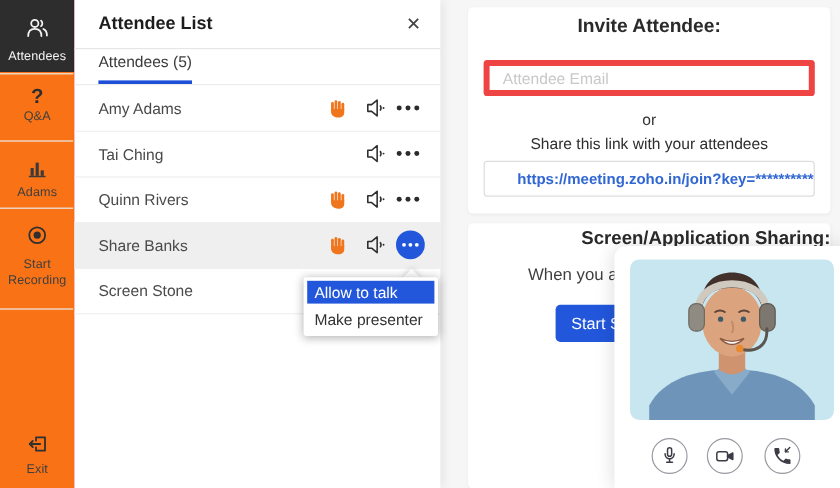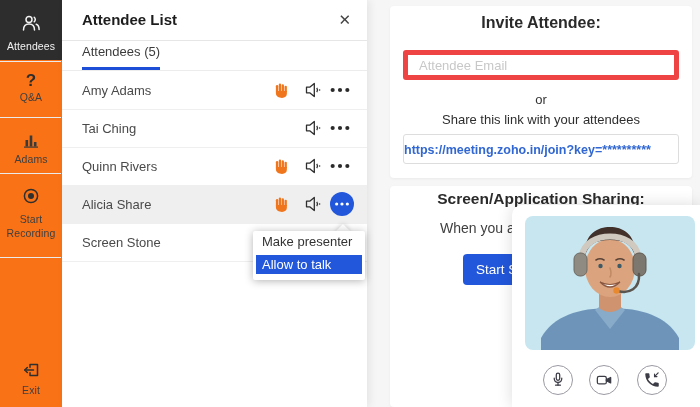--- a/index.html
+++ b/index.html
@@ -57,21 +57,21 @@
   .card-invite{left:23px;top:6px;width:302px;height:172px;}
   .card-share{left:23px;top:186px;width:302px;height:221px;}
   .h-heading{position:absolute;left:0;width:100%;text-align:center;font-size:16px;font-weight:700;color:#2a2a2a;}
   .email-input{position:absolute;left:13px;top:44px;width:276px;height:30px;box-sizing:border-box;
                border:5px solid #ef4444;border-radius:3px;padding:0 11px;font-size:13px;color:#444;
                font-family:"Liberation Sans",sans-serif;outline:none;}
   .email-input::placeholder{color:#c8c8c8;}
   .or-label{position:absolute;left:0;top:86px;width:100%;text-align:center;font-size:13px;color:#333;}
   .share-label{position:absolute;left:0;top:106px;width:100%;text-align:center;font-size:13px;color:#2e2e2e;}
   .link-box{position:absolute;left:13px;top:128px;width:276px;height:30px;box-sizing:border-box;
-            border:1px solid #ddd;border-radius:3px;background:#fff;text-align:left;line-height:28px;}
+            border:1px solid #ddd;border-radius:3px;background:#fff;text-align:right;line-height:28px;}
   .link-text{font-size:12.5px;color:var(--link-blue);font-weight:600;cursor:pointer;white-space:nowrap;}
   .share-heading{top:4px;font-size:15.5px;}
   .when-text{position:absolute;left:50px;top:34px;font-size:14px;color:#3f3f3f;white-space:nowrap;}
   .start-btn{position:absolute;left:73px;top:68px;width:132px;height:31px;background:var(--accent-blue);
              border:none;border-radius:4px;color:#fff;font-size:13.5px;text-align:left;padding:0 0 0 13px;
              font-family:"Liberation Sans",sans-serif;cursor:pointer;white-space:nowrap;overflow:hidden;}
   
   .video-card{left:512px;top:205px;width:188px;height:202px;background:#fff;z-index:6;
               border-radius:10px 0 0 0;box-shadow:0 0 16px rgba(0,0,0,.14);}
   .photo{position:absolute;left:13px;top:11px;width:170px;height:134px;border-radius:8px;overflow:hidden;}
@@ -211,21 +211,21 @@
       <svg class="dots" viewBox="0 0 18 6">
         <g fill="#2b2b2b">
             <circle cx="3" cy="3" r="1.7"></circle>
             <circle cx="9" cy="3" r="1.7"></circle>
             <circle cx="15" cy="3" r="1.7"></circle>
           </g>
       </svg>
     </div>
 
     <div class="row row-3">
-      <span class="name">Alicia Share</span>
+      <span class="name">Share Banks</span>
       <svg class="hand" viewBox="0 0 20 20">
         <g fill="var(--hand-orange)">
           <rect x="3.2" y="4.5" width="2.6" height="8" rx="1.3"></rect>
             <rect x="6.4" y="2.8" width="2.6" height="9.5" rx="1.3"></rect>
           <rect x="9.6" y="3.6" width="2.6" height="9" rx="1.3"></rect>
             <rect x="12.8" y="5.2" width="2.6" height="7.5" rx="1.3"></rect>
           <path d="M3.2,11 h12.2 v3.2 c0,3 -2.2,4.6 -5.4,4.6 c-3.6,0 -6.8,-1.8 -6.8,-5.4 z"></path>
         </g>
       </svg>
       <svg class="spk" viewBox="0 0 20 18">
@@ -246,37 +246,37 @@
       </span>
     </div>
 
     <div class="row row-4">
       <span class="name">Screen Stone</span>
     </div>
   </div>
 
   <div class="ctx-caret"></div>
   <div class="ctx-menu">
+    <div class="ctx-item hl">Allow to talk</div>
     <div class="ctx-item">Make presenter</div>
-    <div class="ctx-item hl">Allow to talk</div>
   </div>
 </section>
 
 <section class="abs right">
   <div class="card card-invite">
     <h2 class="h-heading" style="top:8px;margin:0;">Invite Attendee:</h2>
     <input class="email-input" type="text" placeholder="Attendee Email" style="">
     <div class="or-label">or</div>
     <div class="share-label">Share this link with your attendees</div>
     <div class="link-box">
       <span class="link-text">https://meeting.zoho.in/join?key=**********</span>
     </div>
   </div>
   <div class="card card-share">
-    <h2 class="h-heading share-heading" style="margin:0;">Screen/Application Sharing:</h2>
+    <h2 class="h-heading share-heading" style="margin:0;text-align:right;">Screen/Application Sharing:</h2>
     <span class="when-text">When you are</span>
     <button class="start-btn">Start Sh</button>
   </div>
 </section>
 
 <div class="abs video-card">
   <div class="photo">
     <svg width="170" height="134" viewBox="0 0 170 134">
       <rect width="170" height="134" fill="#c7e6f0"></rect>
 

